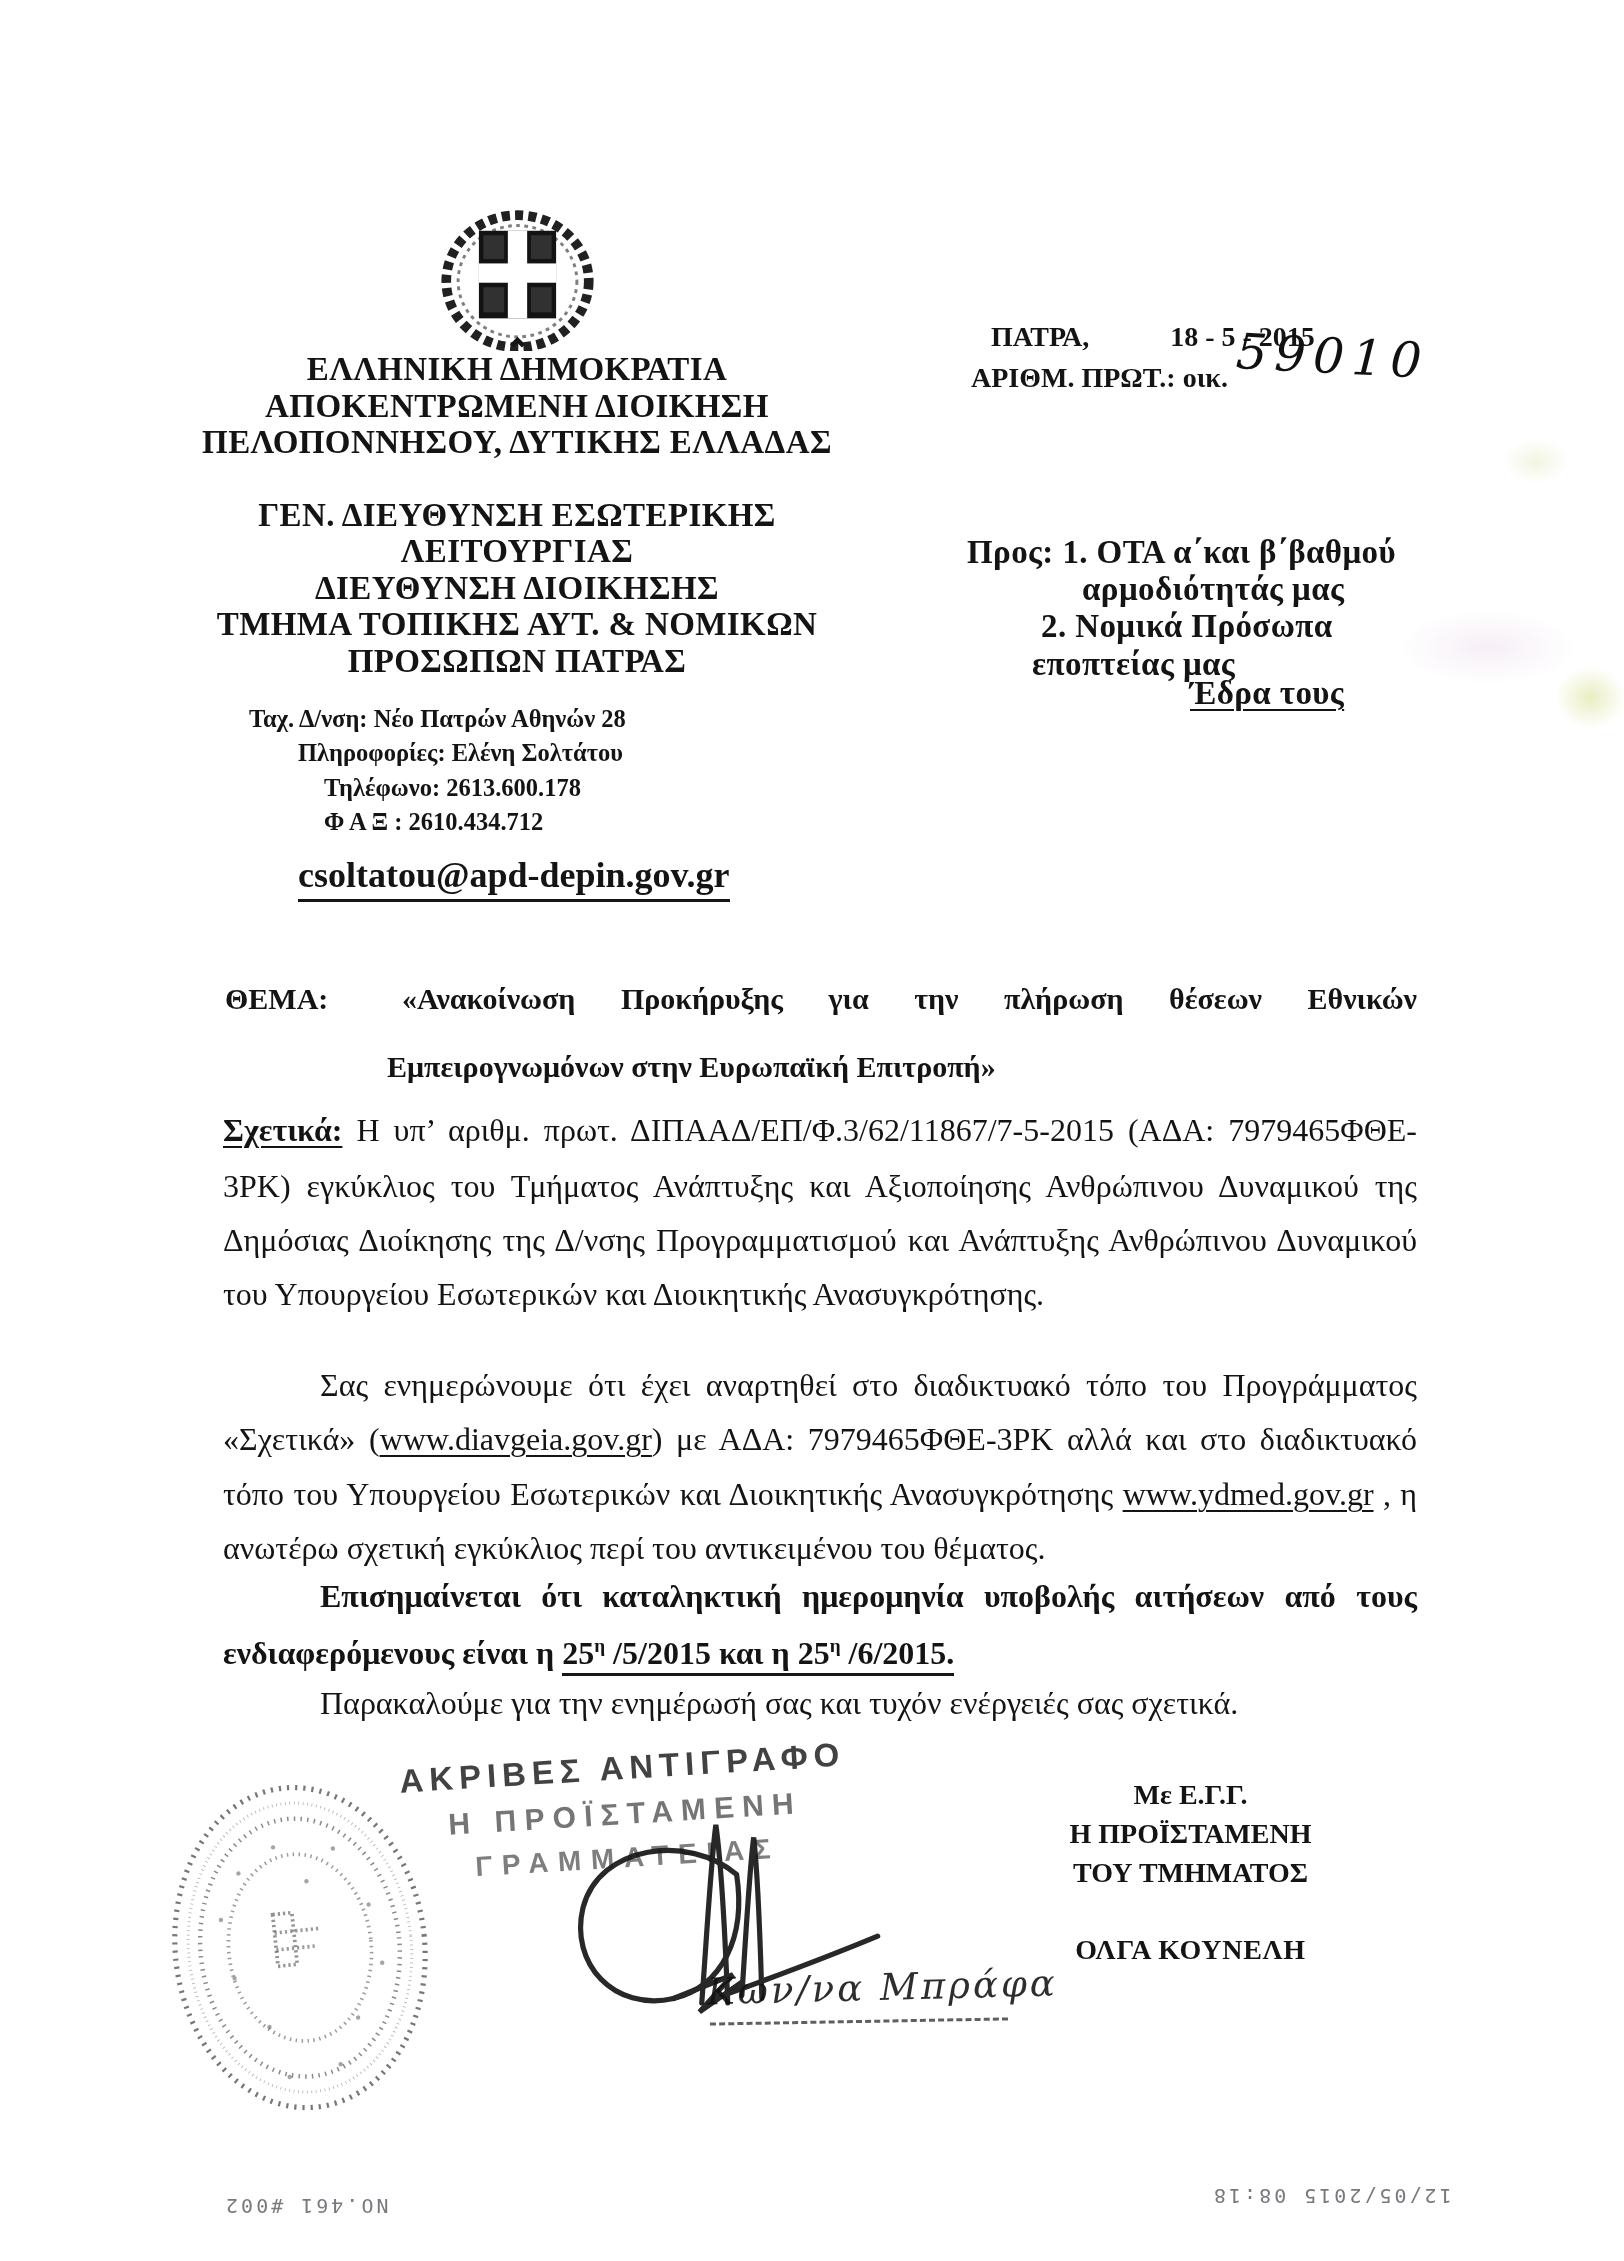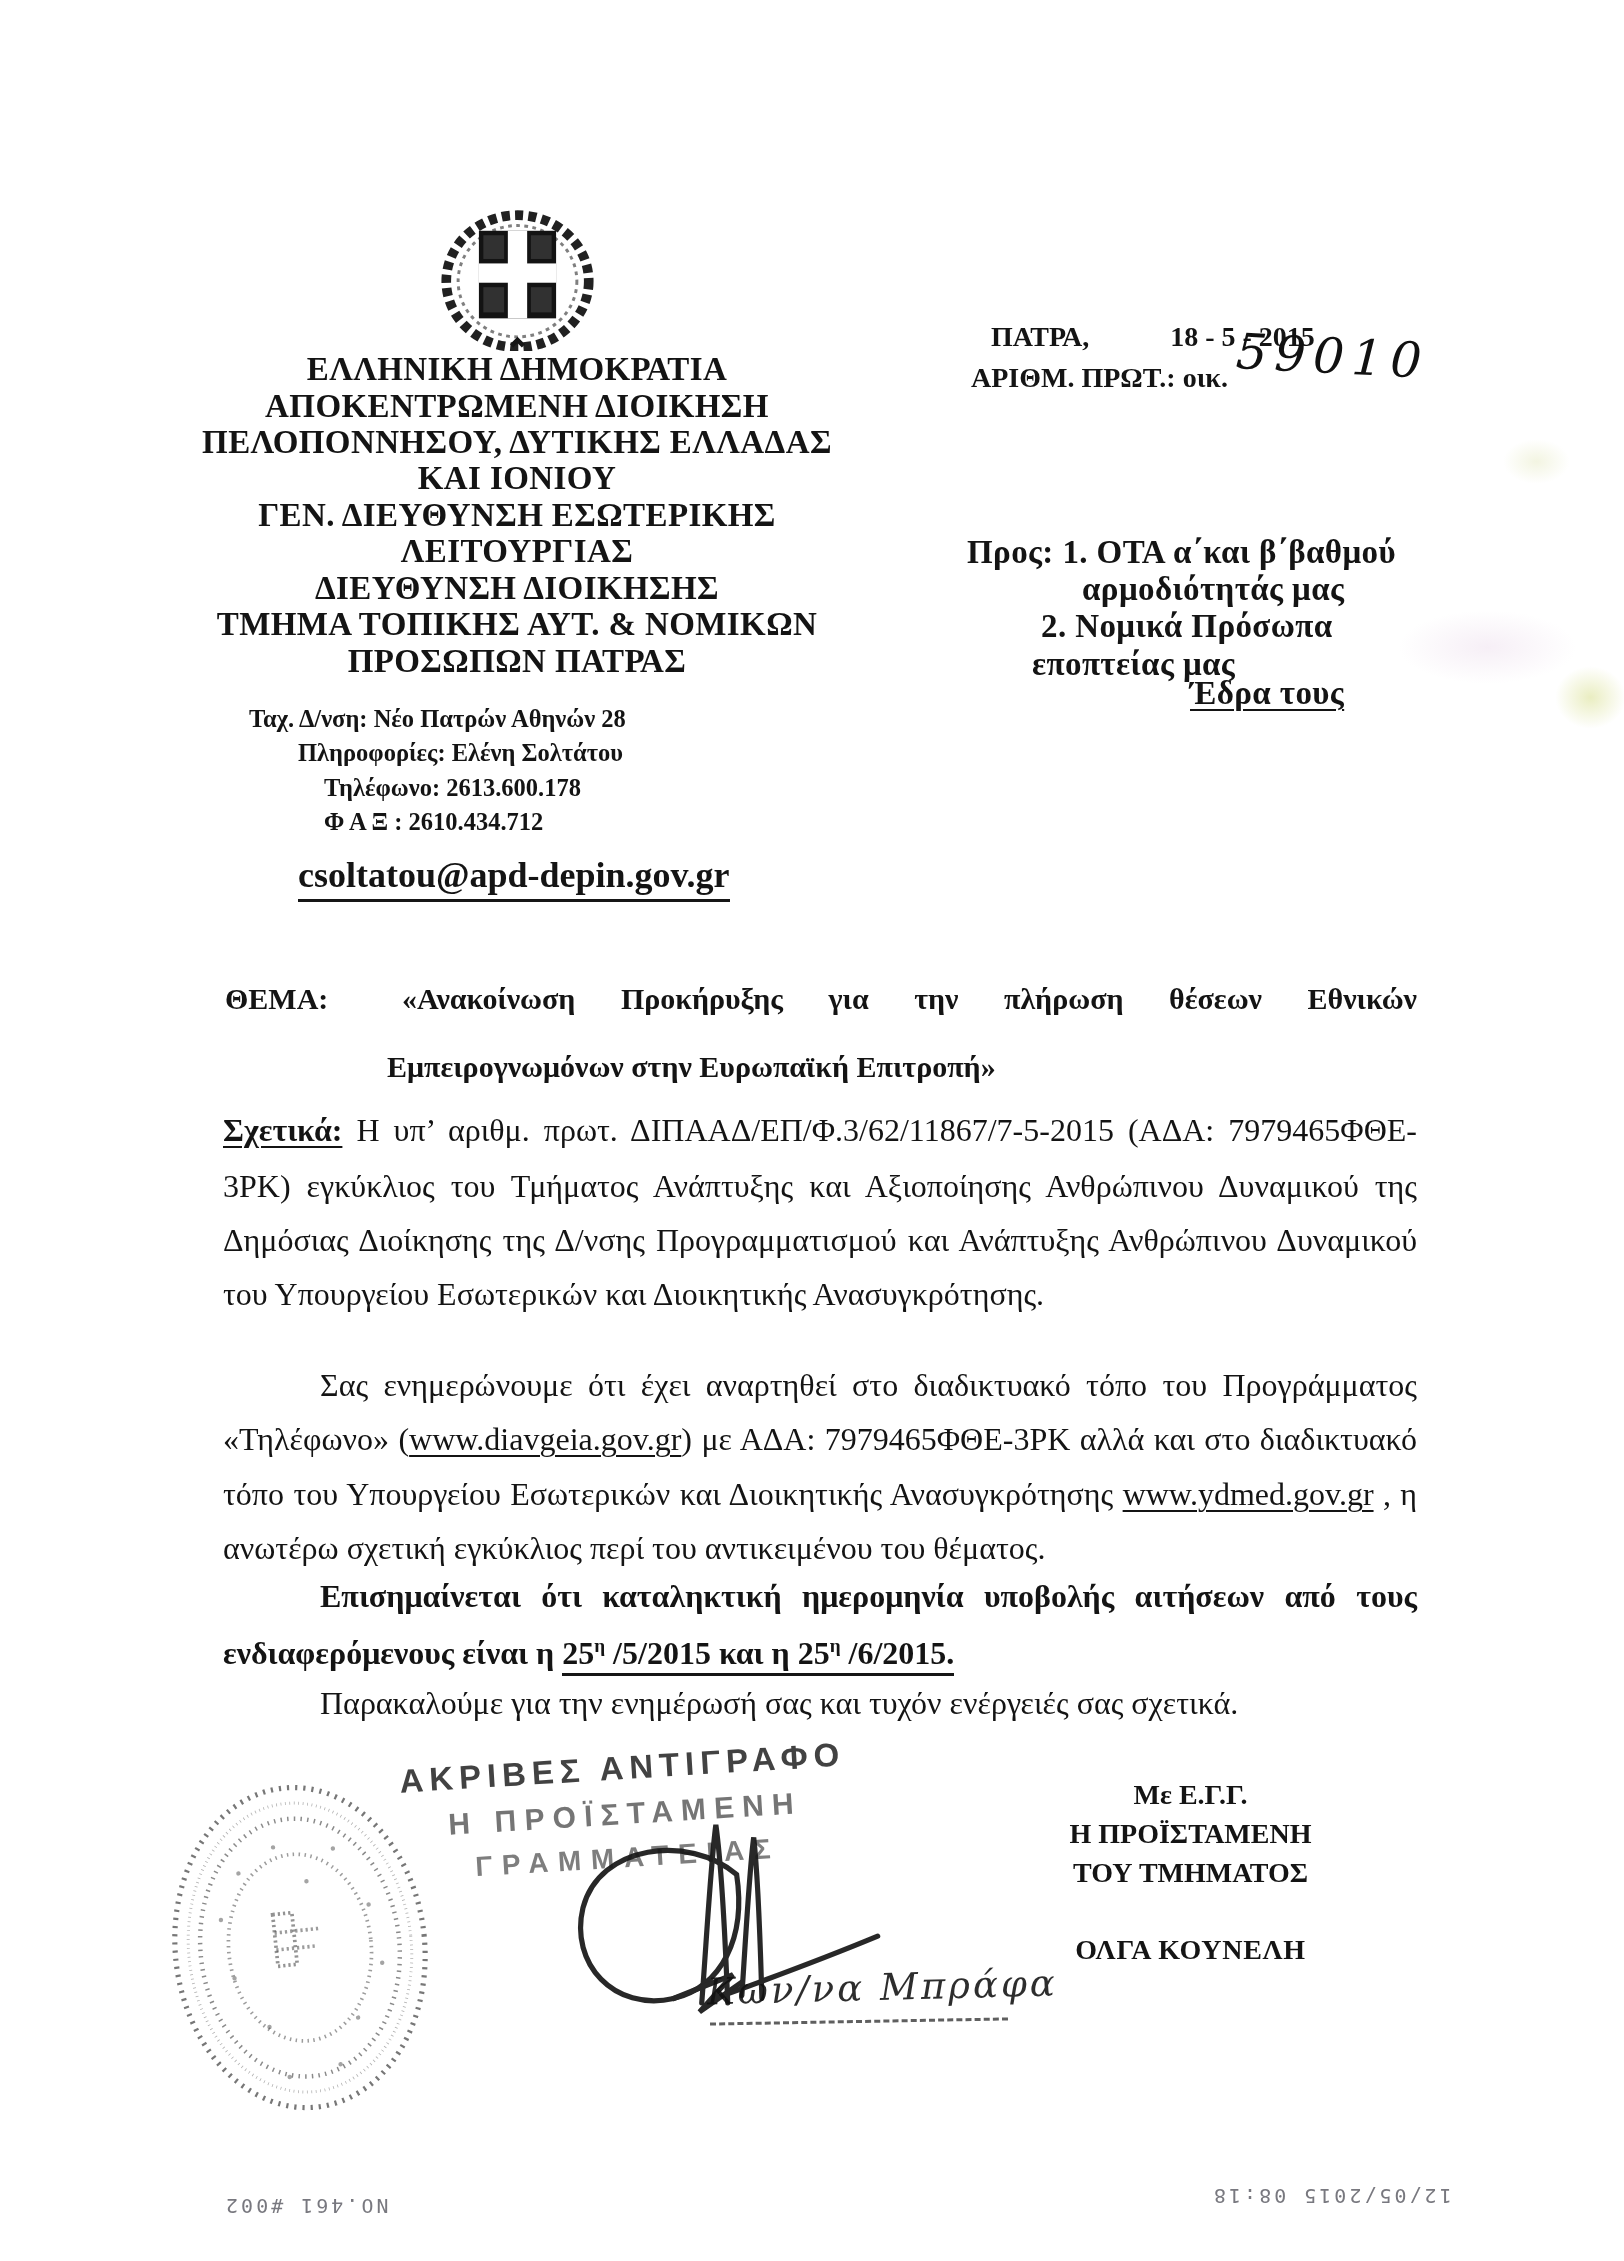--- a/index.html
+++ b/index.html
@@ -43,21 +43,20 @@
       <rect x="152" y="34" width="28" height="32" fill="#4a4a4a" opacity="0.55"></rect>
       <rect x="88" y="104" width="28" height="34" fill="#4a4a4a" opacity="0.55"></rect>
       <rect x="152" y="104" width="28" height="34" fill="#4a4a4a" opacity="0.55"></rect>
       <path d="M126 183 l8 -8 8 8" fill="none" stroke="#151515" stroke-width="6"></path>
     </svg>
   </div>
 
   <div class="t hdr center" style="left:186px;top:351px;width:662px;">ΕΛΛΗΝΙΚΗ ΔΗΜΟΚΡΑΤΙΑ</div>
   <div class="t hdr center" style="left:186px;top:388px;width:662px;">ΑΠΟΚΕΝΤΡΩΜΕΝΗ ΔΙΟΙΚΗΣΗ</div>
   <div class="t hdr center" style="left:186px;top:424px;width:662px;">ΠΕΛΟΠΟΝΝΗΣΟΥ, ΔΥΤΙΚΗΣ ΕΛΛΑΔΑΣ</div>
-  <div class="t hdr center" style="left:186px;top:460px;width:662px;">ΚΑΙ ΙΟΝΙΟΥ</div>
   <div class="t hdr center" style="left:186px;top:533px;width:662px;">ΛΕΙΤΟΥΡΓΙΑΣ</div>
   <div class="t hdr center" style="left:186px;top:497px;width:662px;">ΓΕΝ. ΔΙΕΥΘΥΝΣΗ ΕΣΩΤΕΡΙΚΗΣ</div>
   <div class="t hdr center" style="left:186px;top:570px;width:662px;">ΔΙΕΥΘΥΝΣΗ ΔΙΟΙΚΗΣΗΣ</div>
   <div class="t hdr center" style="left:186px;top:606px;width:662px;">ΤΜΗΜΑ ΤΟΠΙΚΗΣ ΑΥΤ. &amp; ΝΟΜΙΚΩΝ</div>
   <div class="t hdr center" style="left:186px;top:643px;width:662px;">ΠΡΟΣΩΠΩΝ ΠΑΤΡΑΣ</div>
 
   <div class="t meta" style="left:991px;top:321px;">
     <span>ΠΑΤΡΑ,</span>
     <span style="display:inline-block;width:67px;"></span>
     <span>18  -  5  -  2015</span>
@@ -85,21 +84,21 @@
   <div class="jline body38" style="left:223px;top:1112px;width:1194px;">
     <span class="b u">Σχετικά:</span>
     <span>Η υπ’ αριθμ. πρωτ. ΔΙΠΑΑΔ/ΕΠ/Φ.3/62/11867/7-5-2015 (ΑΔΑ: 7979465ΦΘΕ-</span>
   </div>
   <div class="jline body38" style="left:223px;top:1168px;width:1194px;">3ΡΚ) εγκύκλιος του Τμήματος Ανάπτυξης και Αξιοποίησης Ανθρώπινου Δυναμικού της</div>
   <div class="jline body38" style="left:223px;top:1222px;width:1194px;">Δημόσιας Διοίκησης της Δ/νσης Προγραμματισμού και Ανάπτυξης Ανθρώπινου Δυναμικού</div>
   <div class="t body38" style="left:223px;top:1276px;">του Υπουργείου Εσωτερικών και Διοικητικής Ανασυγκρότησης.</div>
 
   <div class="jline body38" style="left:320px;top:1367px;width:1097px;">Σας ενημερώνουμε ότι έχει αναρτηθεί στο διαδικτυακό τόπο του Προγράμματος</div>
   <div class="jline body38" style="left:223px;top:1421px;width:1194px;">
-    <span>«Τηλέφωνο» (</span><span class="u">www.diavgeia.gov.gr</span><span>) με ΑΔΑ: 7979465ΦΘΕ-3ΡΚ αλλά και στο διαδικτυακό</span>
+    <span>«Σχετικά» (</span><span class="u">www.diavgeia.gov.gr</span><span>) με ΑΔΑ: 7979465ΦΘΕ-3ΡΚ αλλά και στο διαδικτυακό</span>
   </div>
   <div class="jline body38" style="left:223px;top:1476px;width:1194px;">
     <span>τόπο του Υπουργείου Εσωτερικών και Διοικητικής Ανασυγκρότησης </span><span class="u">www.ydmed.gov.gr</span><span> , η</span>
   </div>
   <div class="t body38" style="left:223px;top:1530px;">ανωτέρω σχετική εγκύκλιος περί του αντικειμένου του θέματος.</div>
 
   <div class="jline body38 b" style="left:320px;top:1578px;width:1097px;">Επισημαίνεται ότι καταληκτική ημερομηνία υποβολής αιτήσεων από τους</div>
   <div class="t body38 b" style="left:223px;top:1635px;">
     <span>ενδιαφερόμενους είναι η </span><span class="u4"><span>25</span><sup class="e">η</sup><span> /5/2015 και η </span><span>25</span><sup class="e">η</sup><span> /6/2015.</span></span>
   </div>

